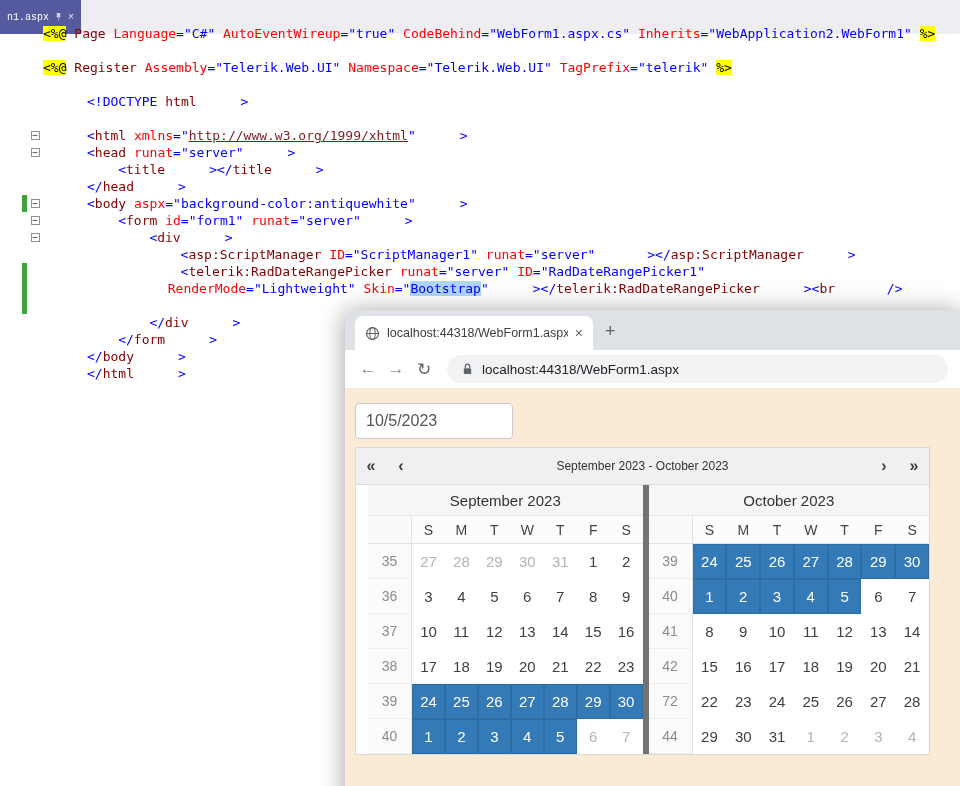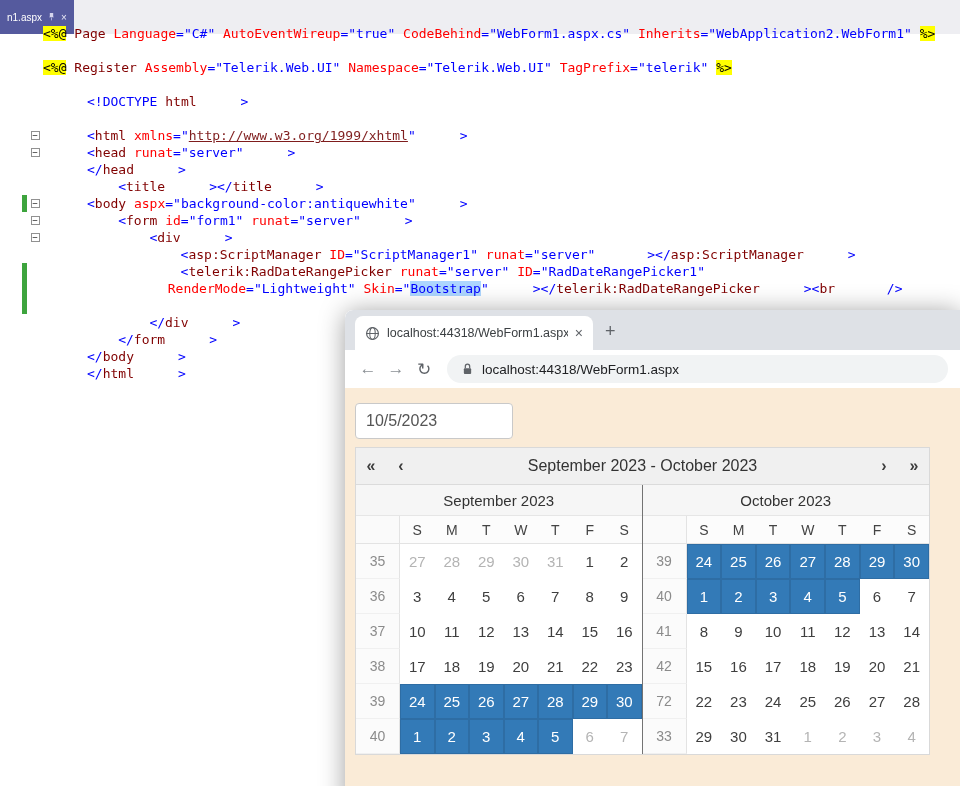--- a/index.html
+++ b/index.html
@@ -1,20 +1,20 @@
 <!DOCTYPE html>
 <html><head>
 <meta charset="utf-8">
 <style>
   html,body{margin:0;padding:0;}
   body{width:960px;height:786px;position:relative;overflow:hidden;background:#fff;font-family:"Liberation Sans",sans-serif;}
 
   
   .vs{position:absolute;inset:0;background:#fff;}
-  .vs-tabstrip{height:34px;background:#EEEEF2;display:flex;}
+  .vs-tabstrip{height:34px;background:#EEEEF2;display:flex;font-family:Liberation Mono, monospace;}
   .vs-tab{background:#555A9E;display:flex;align-items:center;gap:5px;padding:0 7px;color:#fff;font-size:10px;}
   .vs-tab-close{color:#E8E8F5;font-size:10px;cursor:pointer;}
   .code{position:absolute;top:16px;left:0;right:0;padding-top:9px;font-family:"DejaVu Sans Mono","Liberation Mono",monospace;font-size:13px;}
   .code-line{display:flex;height:17px;align-items:center;white-space:pre;}
   .change-bar{width:5px;height:17px;margin-left:22px;flex:none;}
   .change-bar.changed{background:#3DA43D;}
   .fold-margin{width:16px;height:17px;flex:none;display:flex;align-items:center;justify-content:center;}
   .fold-box{width:9px;height:9px;box-sizing:border-box;border:1px solid #919191;background:#fff;font-size:9px;line-height:6px;text-align:center;color:#2B2B2B;cursor:pointer;}
   .code-text{flex:none;}
   .tk-pl{color:#000;}
@@ -39,24 +39,24 @@
   .omnibox{flex:1;height:28px;background:#F1F3F4;border-radius:14px;display:flex;align-items:center;gap:8px;padding:0 14px;margin-left:6px;cursor:text;}
   .url{font-size:13.5px;color:#202124;}
   .b-content{position:absolute;top:78px;left:0;right:0;bottom:0;background:#FAEBD7;padding:15px 10px 0;box-sizing:border-box;}
   .inputs-row{display:flex;gap:37px;}
   .date-input{width:158px;height:36px;box-sizing:border-box;border:1px solid #C9C9C9;border-radius:4px;padding:0 10px;font-size:16px;color:#555;background:#fff;font-family:"Liberation Sans",sans-serif;}
 
   
   .calendar{margin-top:8px;width:575px;background:#fff;border:1px solid #D9D9D9;box-sizing:border-box;}
   .cal-nav{height:36px;background:#F0F0F0;border-bottom:1px solid #DBDBDB;display:flex;align-items:center;}
   .cal-arrow{width:30px;text-align:center;font-size:16px;color:#3C3C3C;cursor:pointer;font-weight:bold;}
-  .cal-title{flex:1;text-align:center;font-size:16px;color:#333;}
+  .cal-title{flex:1;text-align:center;font-size:12px;color:#333;}
   .cal-months{display:flex;}
   .month{width:50%;box-sizing:border-box;}
-  .month:first-child{border-right:1px solid #737373;}
+  .month:first-child{border-right:6px solid #737373;margin-left:12px;}
   .month-title{height:30px;display:flex;align-items:center;justify-content:center;font-size:15px;color:#333;background:#F6F6F6;border-bottom:1px solid #E6E6E6;}
   .month-grid{display:grid;grid-template-columns:44px repeat(7,1fr);}
   .mg-cell{display:flex;align-items:center;justify-content:center;box-sizing:border-box;}
   .dh{height:28px;font-size:14px;color:#444;background:#FCFCFC;border-bottom:1px solid #E3E3E3;}
   .dh.corner{background:#FAFAFA;border-right:1px solid #E3E3E3;}
   .wk{height:35px;font-size:14px;color:#8B8B8B;background:#FBFBFB;border-right:1px solid #E3E3E3;border-bottom:1px solid #F0F0F0;}
   .day{height:35px;font-size:15px;color:#3F3F3F;cursor:pointer;}
   .day.muted{color:#B4B4B4;}
   .day.selected{background:#337AB7;color:#fff;box-shadow:inset 0 0 0 1px #2E6DA4;}
 </style>
@@ -76,22 +76,22 @@
   </div>
   <div class="code" id="code-lines">
       <div class="code-line"><div class="change-bar"></div><div class="fold-margin"></div><div class="code-text" style="padding-left: 0px;"><span class="tk-yel">&lt;%@</span><span class="tk-pl"> </span><span class="tk-el">Page</span><span class="tk-pl"> </span><span class="tk-at">Language</span><span class="tk-val">="C#"</span><span class="tk-pl"> </span><span class="tk-at">AutoEventWireup</span><span class="tk-val">="true"</span><span class="tk-pl"> </span><span class="tk-at">CodeBehind</span><span class="tk-val">="WebForm1.aspx.cs"</span><span class="tk-pl"> </span><span class="tk-at">Inherits</span><span class="tk-val">="WebApplication2.WebForm1"</span><span class="tk-pl"> </span><span class="tk-yel">%&gt;</span></div></div>
       <div class="code-line"><div class="change-bar"></div><div class="fold-margin"></div><div class="code-text" style="padding-left: 0px;"></div></div>
       <div class="code-line"><div class="change-bar"></div><div class="fold-margin"></div><div class="code-text" style="padding-left: 0px;"><span class="tk-yel">&lt;%@</span><span class="tk-pl"> </span><span class="tk-el">Register</span><span class="tk-pl"> </span><span class="tk-at">Assembly</span><span class="tk-val">="Telerik.Web.UI"</span><span class="tk-pl"> </span><span class="tk-at">Namespace</span><span class="tk-val">="Telerik.Web.UI"</span><span class="tk-pl"> </span><span class="tk-at">TagPrefix</span><span class="tk-val">="telerik"</span><span class="tk-pl"> </span><span class="tk-yel">%&gt;</span></div></div>
       <div class="code-line"><div class="change-bar"></div><div class="fold-margin"></div><div class="code-text" style="padding-left: 0px;"></div></div>
       <div class="code-line"><div class="change-bar"></div><div class="fold-margin"></div><div class="code-text" style="padding-left: 0px;"><span class="tk-d">&lt;!DOCTYPE </span><span class="tk-el">html</span><span class="tk-d">&gt;</span></div></div>
       <div class="code-line"><div class="change-bar"></div><div class="fold-margin"></div><div class="code-text" style="padding-left: 0px;"></div></div>
       <div class="code-line"><div class="change-bar"></div><div class="fold-margin"><div class="fold-box">−</div></div><div class="code-text" style="padding-left: 0px;"><span class="tk-d">&lt;</span><span class="tk-el">html</span><span class="tk-pl"> </span><span class="tk-at">xmlns</span><span class="tk-val">="</span><span class="tk-link">http://www.w3.org/1999/xhtml</span><span class="tk-val">"</span><span class="tk-d">&gt;</span></div></div>
       <div class="code-line"><div class="change-bar"></div><div class="fold-margin"><div class="fold-box">−</div></div><div class="code-text" style="padding-left: 0px;"><span class="tk-d">&lt;</span><span class="tk-el">head</span><span class="tk-pl"> </span><span class="tk-at">runat</span><span class="tk-val">="server"</span><span class="tk-d">&gt;</span></div></div>
+      <div class="code-line"><div class="change-bar"></div><div class="fold-margin"></div><div class="code-text" style="padding-left: 31.2px;"><span class="tk-d">&lt;</span><span class="tk-el">title</span><span class="tk-d">&gt;&lt;/</span><span class="tk-el">title</span><span class="tk-d">&gt;</span></div></div>
       <div class="code-line"><div class="change-bar"></div><div class="fold-margin"></div><div class="code-text" style="padding-left: 0px;"><span class="tk-d">&lt;/</span><span class="tk-el">head</span><span class="tk-d">&gt;</span></div></div>
-      <div class="code-line"><div class="change-bar"></div><div class="fold-margin"></div><div class="code-text" style="padding-left: 31.2px;"><span class="tk-d">&lt;</span><span class="tk-el">title</span><span class="tk-d">&gt;&lt;/</span><span class="tk-el">title</span><span class="tk-d">&gt;</span></div></div>
       <div class="code-line"><div class="change-bar changed"></div><div class="fold-margin"><div class="fold-box">−</div></div><div class="code-text" style="padding-left: 0px;"><span class="tk-d">&lt;</span><span class="tk-el">body</span><span class="tk-pl"> </span><span class="tk-at">aspx</span><span class="tk-val">="background-color:antiquewhite"</span><span class="tk-d">&gt;</span></div></div>
       <div class="code-line"><div class="change-bar"></div><div class="fold-margin"><div class="fold-box">−</div></div><div class="code-text" style="padding-left: 31.2px;"><span class="tk-d">&lt;</span><span class="tk-el">form</span><span class="tk-pl"> </span><span class="tk-at">id</span><span class="tk-val">="form1"</span><span class="tk-pl"> </span><span class="tk-at">runat</span><span class="tk-val">="server"</span><span class="tk-d">&gt;</span></div></div>
       <div class="code-line"><div class="change-bar"></div><div class="fold-margin"><div class="fold-box">−</div></div><div class="code-text" style="padding-left: 62.4px;"><span class="tk-d">&lt;</span><span class="tk-el">div</span><span class="tk-d">&gt;</span></div></div>
       <div class="code-line"><div class="change-bar"></div><div class="fold-margin"></div><div class="code-text" style="padding-left: 93.6px;"><span class="tk-d">&lt;</span><span class="tk-el">asp:ScriptManager</span><span class="tk-pl"> </span><span class="tk-at">ID</span><span class="tk-val">="ScriptManager1"</span><span class="tk-pl"> </span><span class="tk-at">runat</span><span class="tk-val">="server"</span><span class="tk-pl"> </span><span class="tk-d">&gt;&lt;/</span><span class="tk-el">asp:ScriptManager</span><span class="tk-d">&gt;</span></div></div>
       <div class="code-line"><div class="change-bar changed"></div><div class="fold-margin"></div><div class="code-text" style="padding-left: 93.6px;"><span class="tk-d">&lt;</span><span class="tk-el">telerik:RadDateRangePicker</span><span class="tk-pl"> </span><span class="tk-at">runat</span><span class="tk-val">="server"</span><span class="tk-pl"> </span><span class="tk-at">ID</span><span class="tk-val">="RadDateRangePicker1"</span></div></div>
       <div class="code-line"><div class="change-bar changed"></div><div class="fold-margin"></div><div class="code-text" style="padding-left: 124.8px;"><span class="tk-at">RenderMode</span><span class="tk-val">="Lightweight"</span><span class="tk-pl"> </span><span class="tk-at">Skin</span><span class="tk-val">="</span><span class="tk-sel">Bootstrap</span><span class="tk-val">"</span><span class="tk-d">&gt;&lt;/</span><span class="tk-el">telerik:RadDateRangePicker</span><span class="tk-d">&gt;&lt;</span><span class="tk-el">br</span><span class="tk-d"> /&gt;</span></div></div>
       <div class="code-line"><div class="change-bar changed"></div><div class="fold-margin"></div><div class="code-text" style="padding-left: 0px;"></div></div>
       <div class="code-line"><div class="change-bar"></div><div class="fold-margin"></div><div class="code-text" style="padding-left: 62.4px;"><span class="tk-d">&lt;/</span><span class="tk-el">div</span><span class="tk-d">&gt;</span></div></div>
       <div class="code-line"><div class="change-bar"></div><div class="fold-margin"></div><div class="code-text" style="padding-left: 31.2px;"><span class="tk-d">&lt;/</span><span class="tk-el">form</span><span class="tk-d">&gt;</span></div></div>
       <div class="code-line"><div class="change-bar"></div><div class="fold-margin"></div><div class="code-text" style="padding-left: 0px;"><span class="tk-d">&lt;/</span><span class="tk-el">body</span><span class="tk-d">&gt;</span></div></div>
@@ -242,21 +242,21 @@
               <div class="mg-cell day">20</div>
               <div class="mg-cell day">21</div>
               <div class="mg-cell wk">72</div>
               <div class="mg-cell day">22</div>
               <div class="mg-cell day">23</div>
               <div class="mg-cell day">24</div>
               <div class="mg-cell day">25</div>
               <div class="mg-cell day">26</div>
               <div class="mg-cell day">27</div>
               <div class="mg-cell day">28</div>
-              <div class="mg-cell wk">33</div>
+              <div class="mg-cell wk">44</div>
               <div class="mg-cell day">29</div>
               <div class="mg-cell day">30</div>
               <div class="mg-cell day">31</div>
               <div class="mg-cell day muted">1</div>
               <div class="mg-cell day muted">2</div>
               <div class="mg-cell day muted">3</div>
               <div class="mg-cell day muted">4</div>
             </div>
         </div>
       </div>

